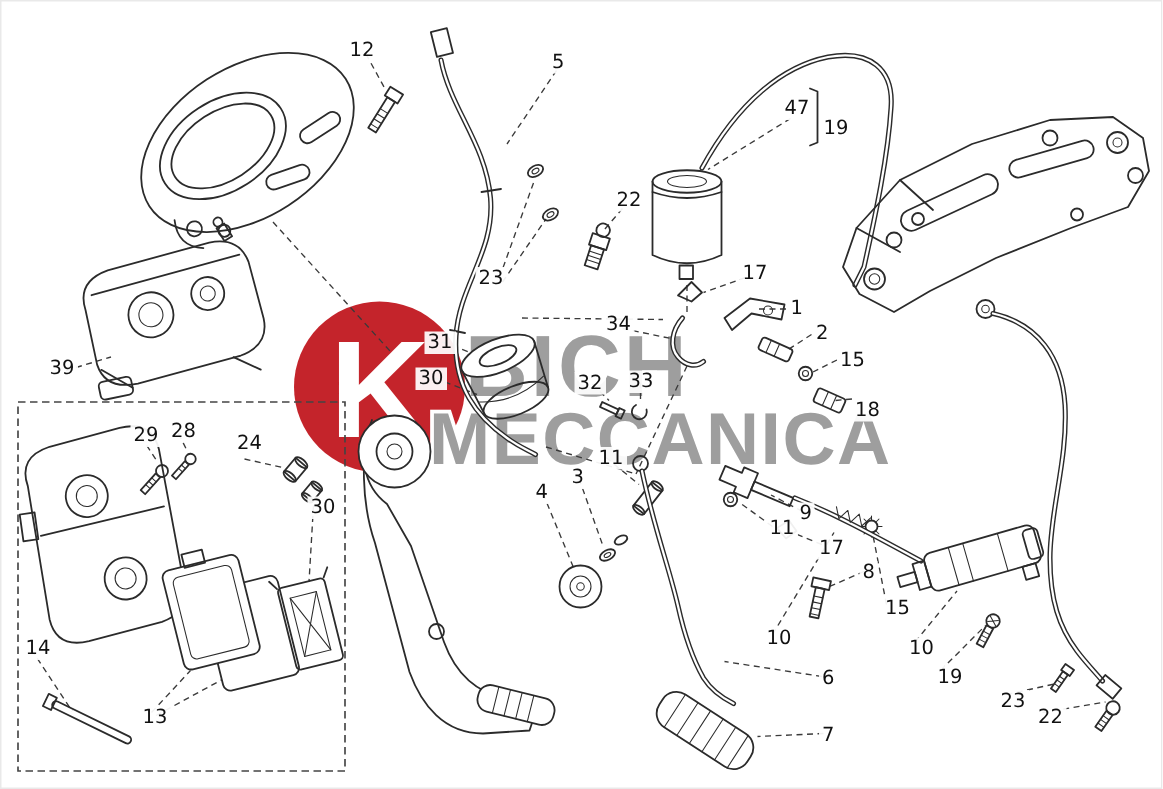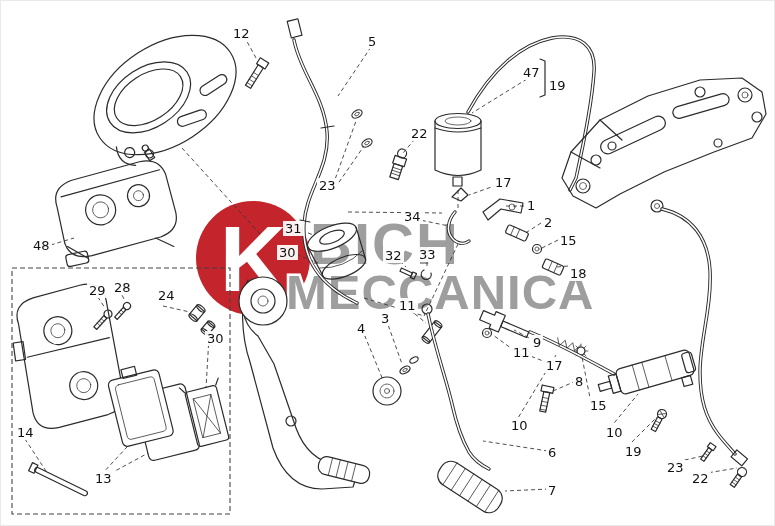--- a/index.html
+++ b/index.html
@@ -353,21 +353,21 @@
   <div class="co" style="left:521px;top:65px">47</div>
   <div class="co" style="left:547px;top:78px">19</div>
   <div class="co" style="left:409px;top:126px">22</div>
   <div class="co" style="left:317px;top:178px">23</div>
   <div class="co" style="left:493px;top:175px">17</div>
   <div class="co" style="left:525px;top:198px">1</div>
   <div class="co" style="left:402px;top:209px">34</div>
   <div class="co" style="left:542px;top:215px">2</div>
   <div class="co" style="left:558px;top:233px">15</div>
   <div class="co" style="left:568px;top:266px">18</div>
-  <div class="co" style="left:31px;top:238px">48</div>
+  <div class="co" style="left:31px;top:238px">39</div>
   <div class="co" style="left:283px;top:221px">31</div>
   <div class="co" style="left:277px;top:245px">30</div>
   <div class="co" style="left:383px;top:248px">32</div>
   <div class="co" style="left:417px;top:247px">33</div>
   <div class="co" style="left:87px;top:283px">29</div>
   <div class="co" style="left:112px;top:280px">28</div>
   <div class="co" style="left:156px;top:288px">24</div>
   <div class="co" style="left:397px;top:298px">11</div>
   <div class="co" style="left:379px;top:311px">3</div>
   <div class="co" style="left:355px;top:321px">4</div>

